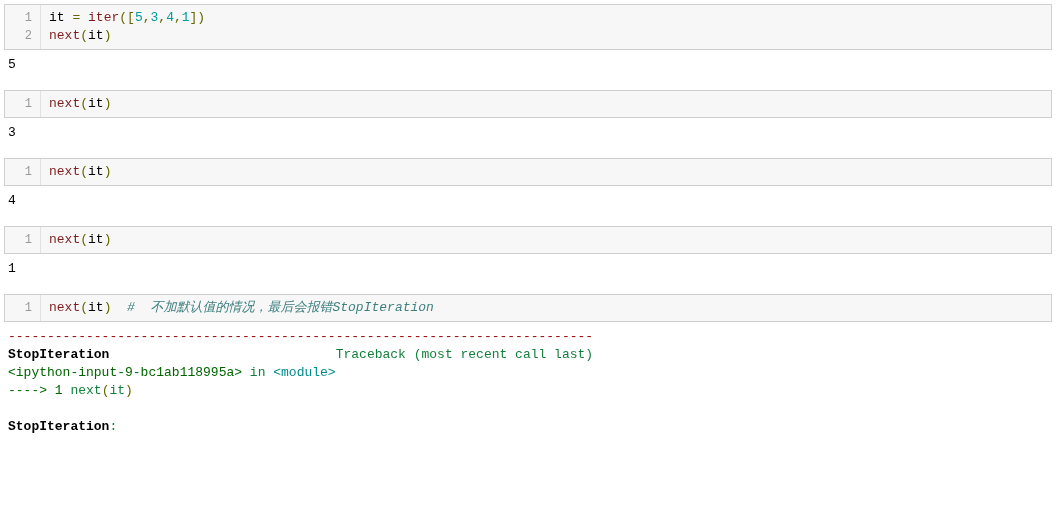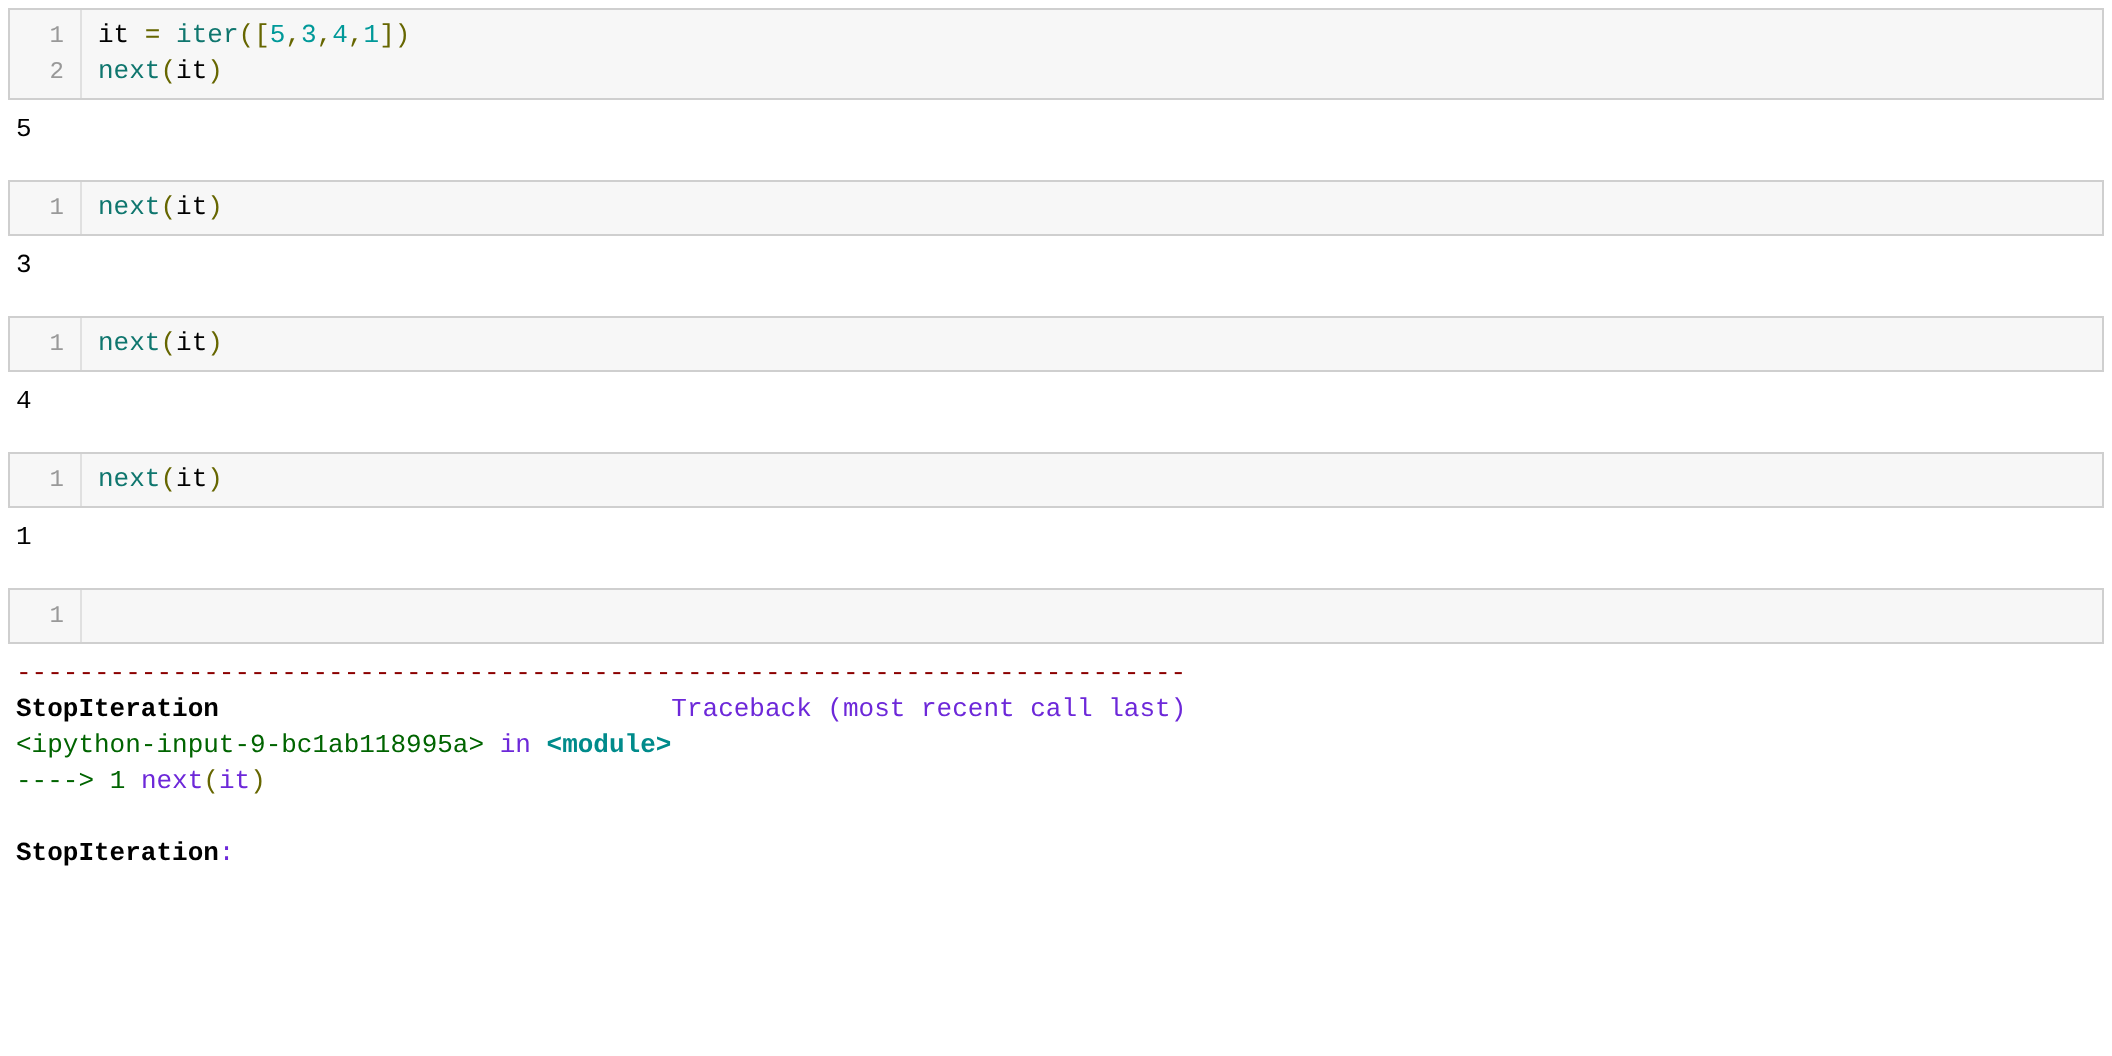--- a/index.html
+++ b/index.html
@@ -40,40 +40,40 @@
       flex: 1;
       padding: 4px 8px;
       font-family: "Consolas", "Monaco", "Courier New", monospace;
     }
     .code-line {
       line-height: 18px;
       white-space: pre;
     }
     .tok-name { color: #000; }
     .tok-op { color: #666600; }
-    .tok-builtin { color: #0f766e; }
+    .tok-builtin { color: #7f1d1d; }
     .tok-punct { color: #666600; }
     .tok-number { color: #009999; }
     .tok-comment { color: #408080; font-style: italic; }
     .output {
       padding: 6px 4px 14px 4px;
       color: #000;
       font-family: "Consolas", "Monaco", "Courier New", monospace;
       line-height: 18px;
     }
     .traceback {
       padding: 6px 4px;
       font-family: "Consolas", "Monaco", "Courier New", monospace;
       line-height: 18px;
       white-space: pre;
     }
     .tb-red { color: #8b0000; }
     .tb-green { color: #006400; margin-top: 20px; }
-    .tb-cyan { color: #008b8b; font-weight: bold; }
-    .tb-black { color: #6d28d9; }
+    .tb-cyan { color: #008b8b; }
+    .tb-black { color: #15803d; }
     .tb-yellow { color: #666600; }
     .tb-err { color: #000000; font-weight: bold; }
   </style>
 </head>
 <body>
 
 <div id="root">
     <div class="cell">
       <div class="code-cell">
         <div class="gutter">
@@ -118,16 +118,19 @@
           <div class="code-line"><span class="tok-builtin">next</span><span class="tok-punct">(</span><span class="tok-name">it</span><span class="tok-punct">)</span></div>
         </div>
       </div>
       <div class="output">1</div>
     </div>
     <div class="cell">
       <div class="code-cell">
         <div class="gutter">
           <div class="line-no">1</div>
         </div>
+        <div class="code-content">
+          <div class="code-line"><span class="tok-builtin">next</span><span class="tok-punct">(</span><span class="tok-name">it</span><span class="tok-punct">)</span><span>  </span><span class="tok-comment">#  不加默认值的情况，最后会报错StopIteration</span></div>
+        </div>
       </div>
       <div class="traceback"><div><span class="tb-red">---------------------------------------------------------------------------</span></div><div><span class="tb-err">StopIteration</span><span>                             </span><span class="tb-black">Traceback (most recent call last)</span></div><div><span class="tb-green">&lt;ipython-input-9-bc1ab118995a&gt;</span><span class="tb-black"> in </span><span class="tb-cyan">&lt;module&gt;</span></div><div><span class="tb-green">----&gt; </span><span class="tb-green">1</span><span> </span><span class="tb-black">next</span><span class="tb-yellow">(</span><span class="tb-black">it</span><span class="tb-yellow">)</span></div><div>&nbsp;</div><div><span class="tb-err">StopIteration</span><span class="tb-black">: </span></div></div>
     </div>
   </div>
 
 </body></html>

